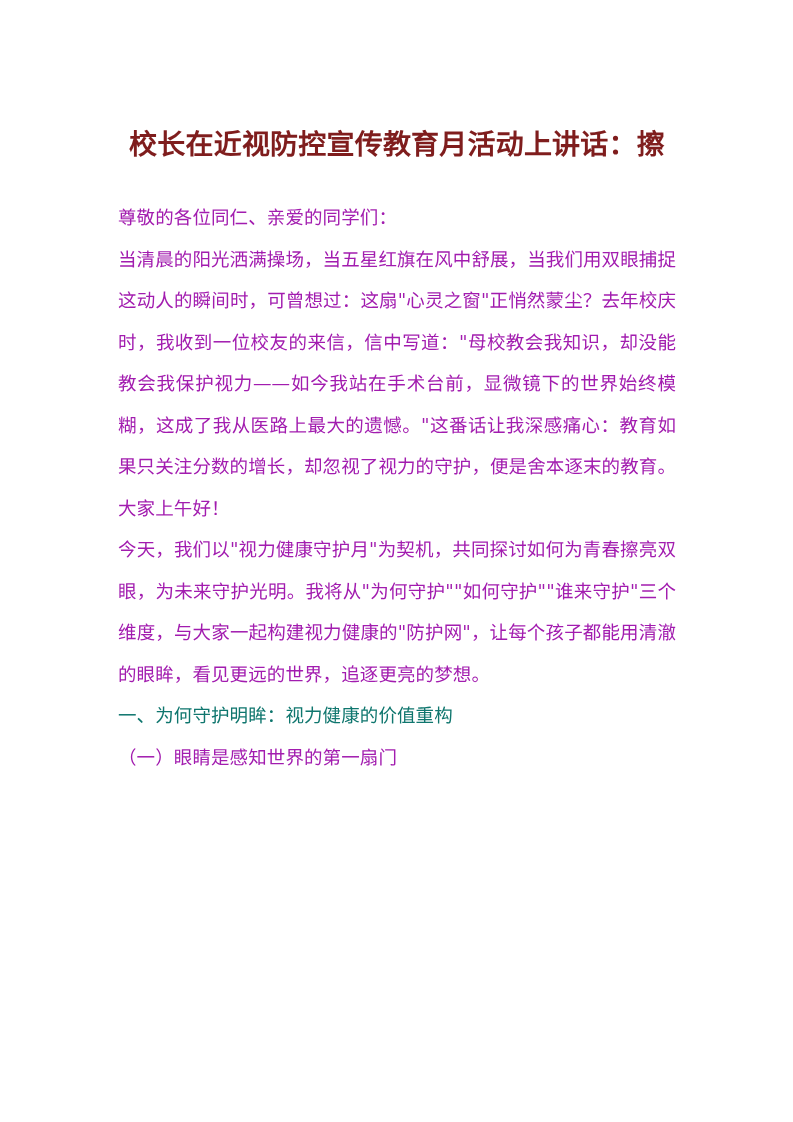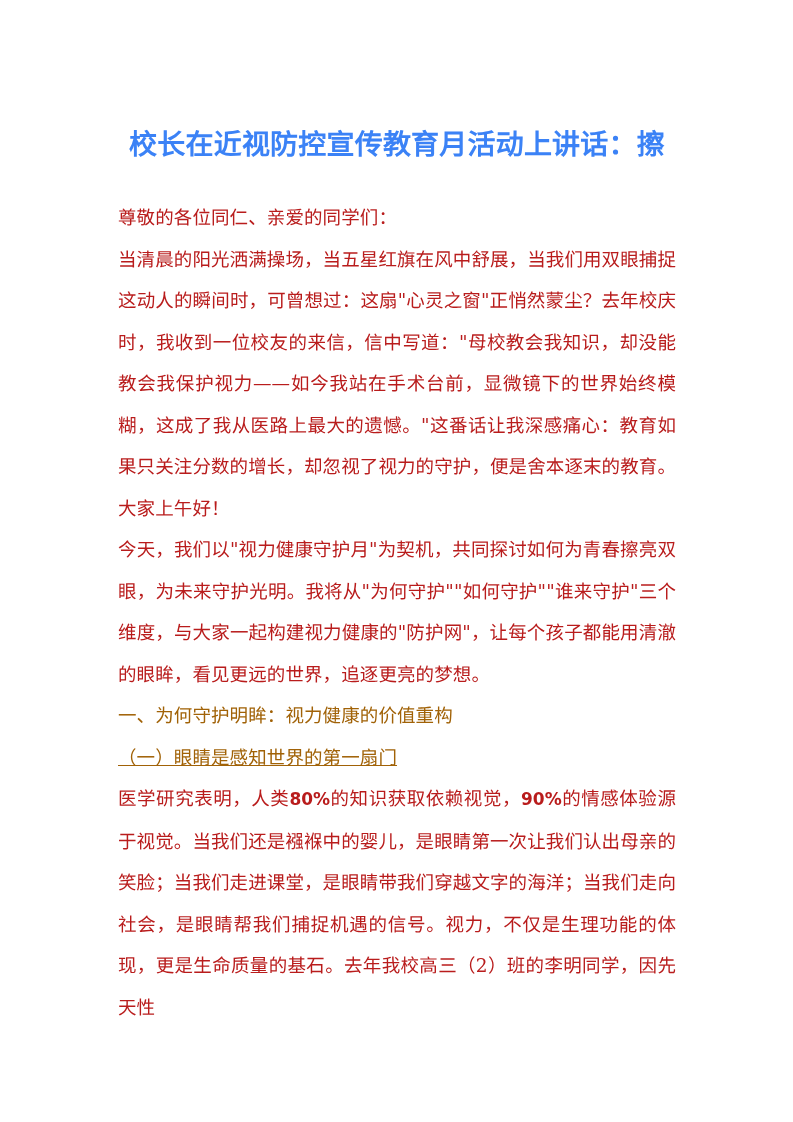--- a/index.html
+++ b/index.html
@@ -30,50 +30,49 @@
 
   .doc-title {
     font-family: "DejaVu Serif", "Liberation Serif", serif;
     font-weight: bold;
     font-size: 28px;
     line-height: 45px;
     text-align: center;
     margin: 0;
     padding-top: 122px;
     letter-spacing: 0.2px;
-    color: #3b82f6;
+    color: #7f1d1d;
   }
 
   .doc-title .title-line {
     display: block;
   }
 
   .body-block {
     margin-top: 30px;
   }
 
   p.para {
     font-family: "DejaVu Serif", "Liberation Serif", serif;
     font-size: 18.5px;
     line-height: 41.5px;
     margin: 0;
     padding: 0;
     text-align: justify;
     text-justify: inter-ideograph;
-    color: #b91c1c;
+    color: #a21caf;
     letter-spacing: 0.1px;
   }
 
   p.para.heading-1 {
-    color: #a16207;
+    color: #0f766e;
   }
 
   p.para.heading-2 {
-    color: #a16207;
-    text-decoration: underline;
+    color: #a21caf;
   }
 
   
   .num {
     font-family: "DejaVu Sans", "Liberation Sans", sans-serif;
     font-size: 17px;
     font-weight: 600;
     letter-spacing: 0;
   }
 </style>
@@ -95,19 +94,18 @@
       <p class="para">当清晨的阳光洒满操场，当五星红旗在风中舒展，当我们用双眼捕捉这动人的瞬间时，可曾想过：这扇"心灵之窗"正悄然蒙尘？去年校庆时，我收到一位校友的来信，信中写道："母校教会我知识，却没能教会我保护视力——如今我站在手术台前，显微镜下的世界始终模糊，这成了我从医路上最大的遗憾。"这番话让我深感痛心：教育如果只关注分数的增长，却忽视了视力的守护，便是舍本逐末的教育。</p>
 
       <p class="para">大家上午好！</p>
 
       <p class="para">今天，我们以"视力健康守护月"为契机，共同探讨如何为青春擦亮双眼，为未来守护光明。我将从"为何守护""如何守护""谁来守护"三个维度，与大家一起构建视力健康的"防护网"，让每个孩子都能用清澈的眼眸，看见更远的世界，追逐更亮的梦想。</p>
 
       <p class="para heading-1">一、为何守护明眸：视力健康的价值重构</p>
 
       <p class="para heading-2">（一）眼睛是感知世界的第一扇门</p>
 
-      <p class="para">医学研究表明，人类<span class="num">80%</span>的知识获取依赖视觉，<span class="num">90%</span>的情感体验源于视觉。当我们还是襁褓中的婴儿，是眼睛第一次让我们认出母亲的笑脸；当我们走进课堂，是眼睛带我们穿越文字的海洋；当我们走向社会，是眼睛帮我们捕捉机遇的信号。视力，不仅是生理功能的体现，更是生命质量的基石。去年我校高三（2）班的李明同学，因先天性</p>
 
     </div>
 
   </div>
 
 </div>
 
 </body></html>

